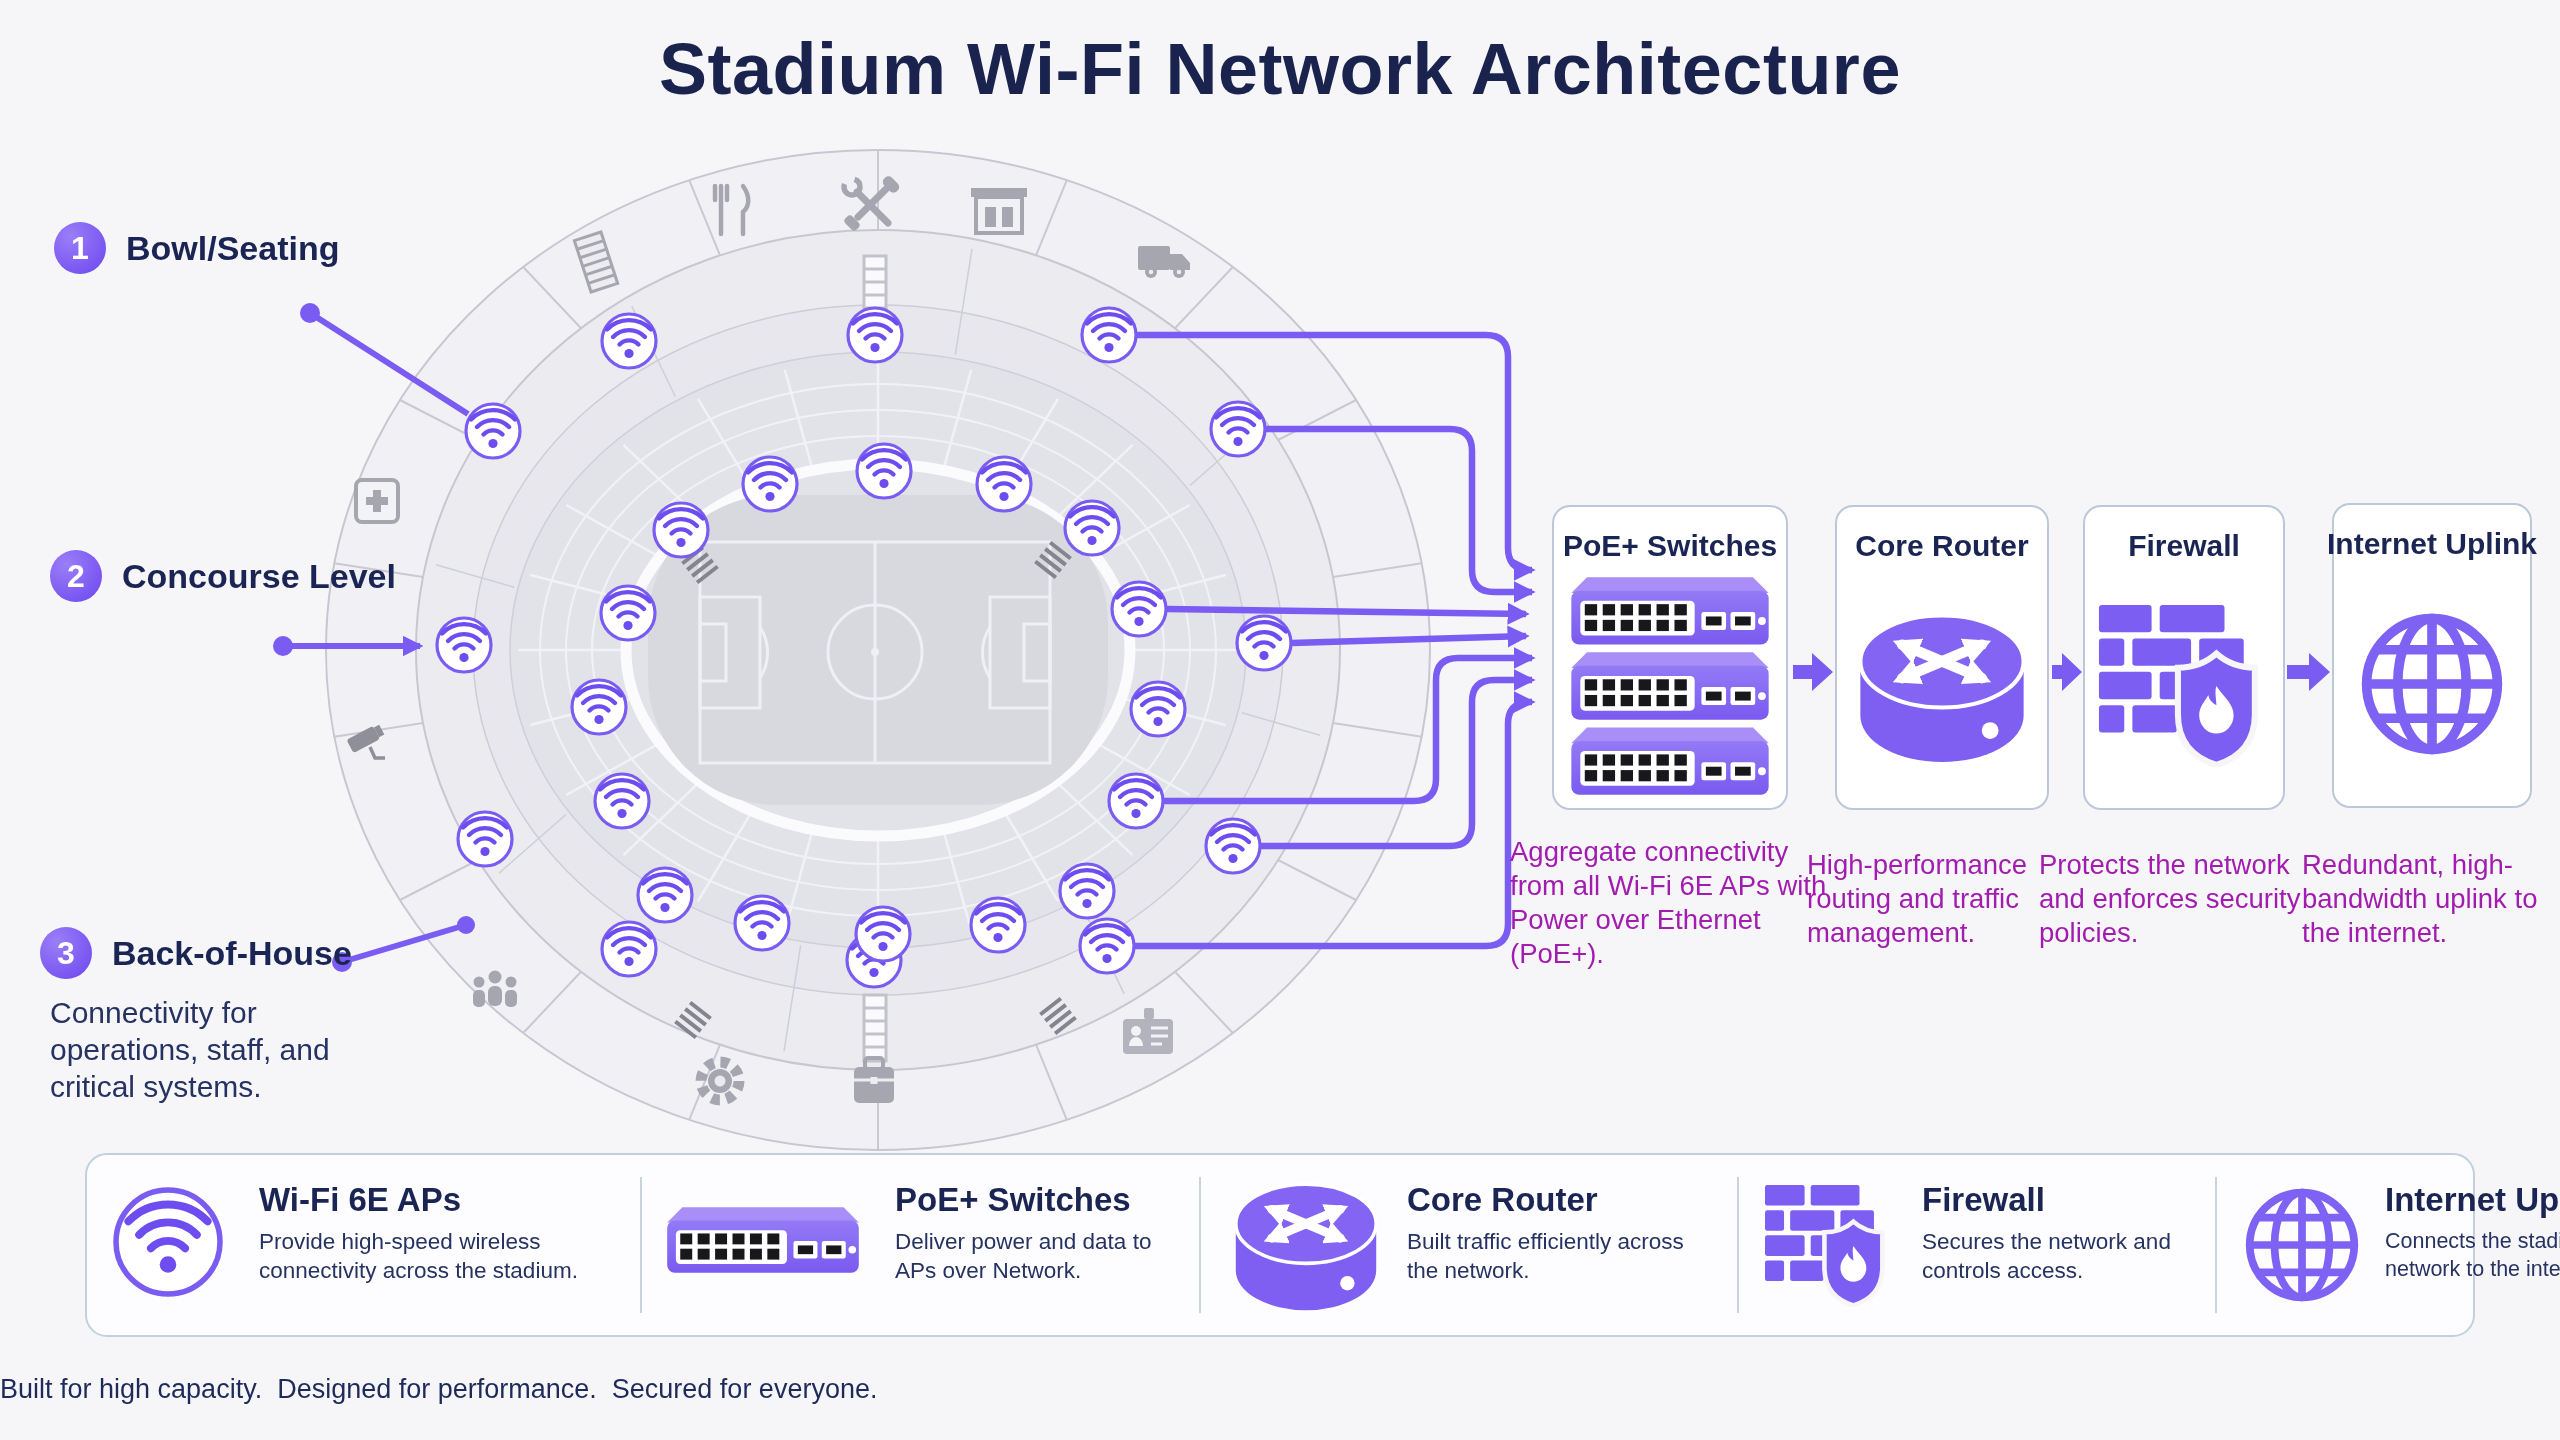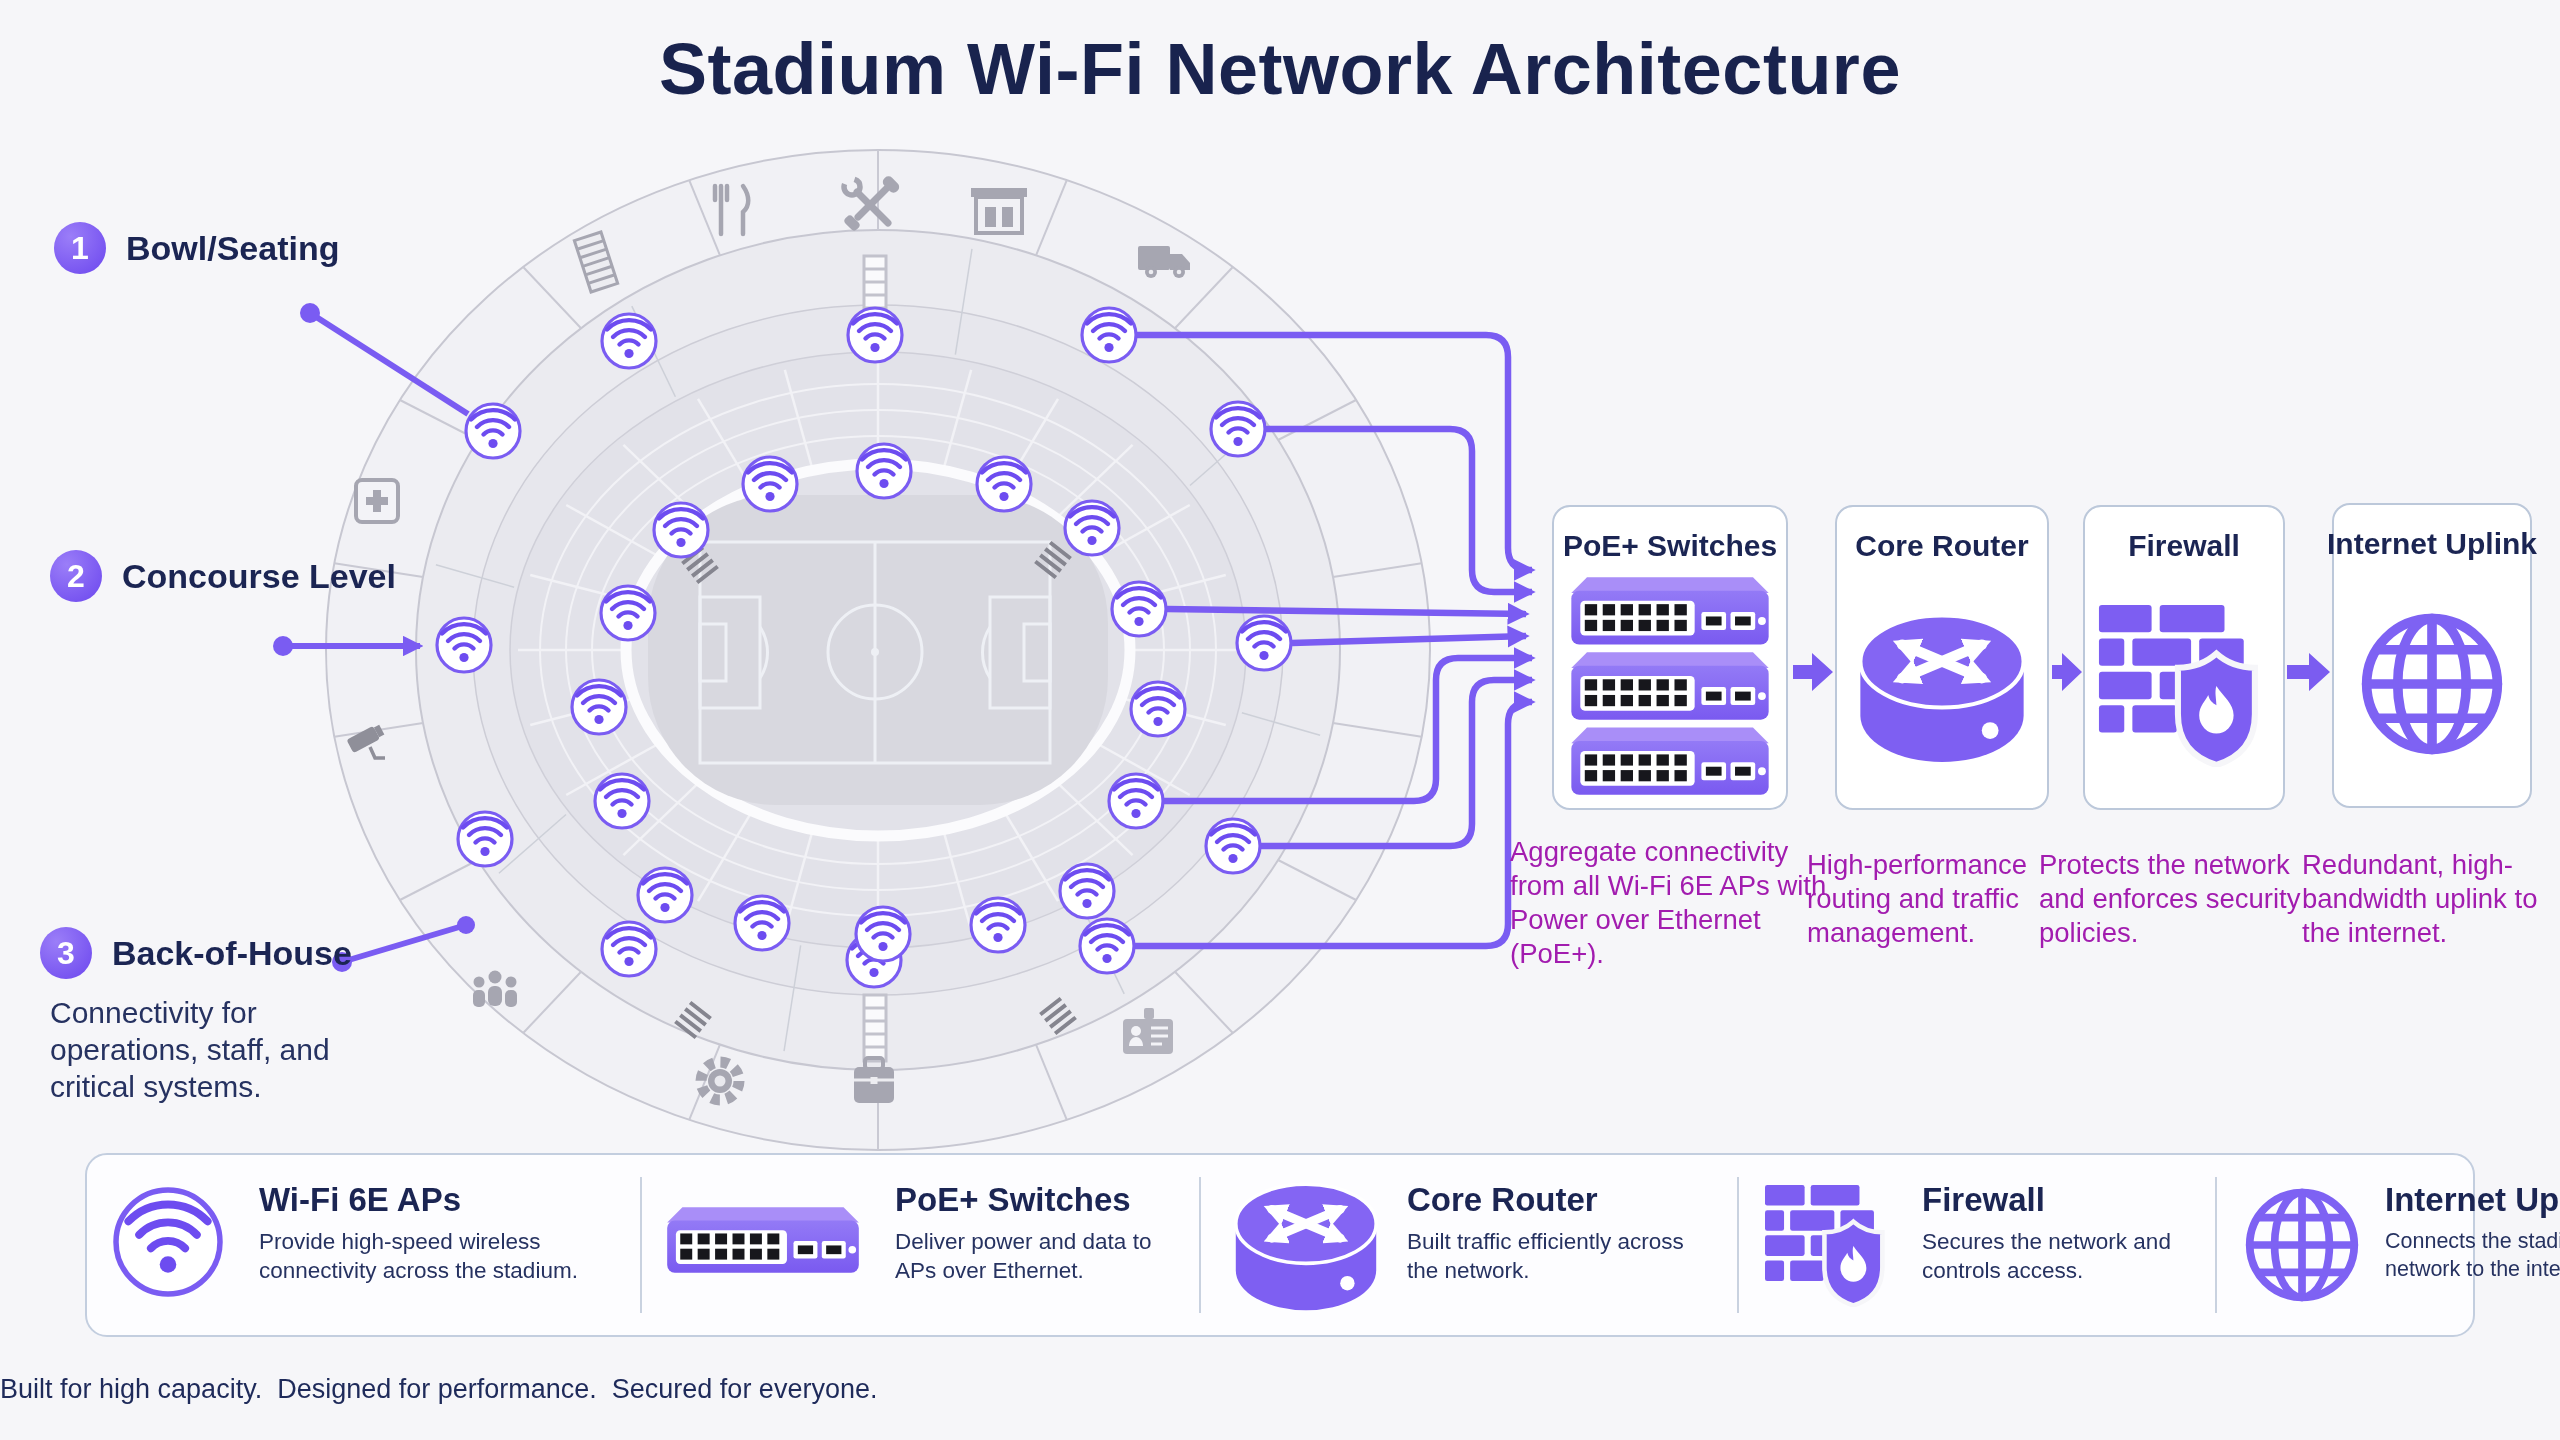--- a/index.html
+++ b/index.html
@@ -466,21 +466,21 @@
   </div>
   <div class="lg-div" style="left:553px;"></div>
 
   <div class="lg-icon" style="left:578px;top:50px;">
     <svg width="196" height="70" viewBox="0 0 180 64">
         <use href="#sym-switch"></use>
       </svg>
   </div>
   <div class="lg-text" style="left:808px;top:26px;">
     <div class="lg-h">PoE+ Switches</div>
-    <div class="lg-d" style="width:280px;">Deliver power and data to APs over Ethernet.</div>
+    <div class="lg-d" style="width:280px;">Deliver power and data to APs over Network.</div>
   </div>
   <div class="lg-div" style="left:1112px;"></div>
 
   <div class="lg-icon" style="left:1145px;top:22px;">
     <svg width="148" height="135" viewBox="0 0 164 150">
         <use href="#sym-router"></use>
       </svg>
   </div>
   <div class="lg-text" style="left:1320px;top:26px;">
     <div class="lg-h">Core Router</div>

